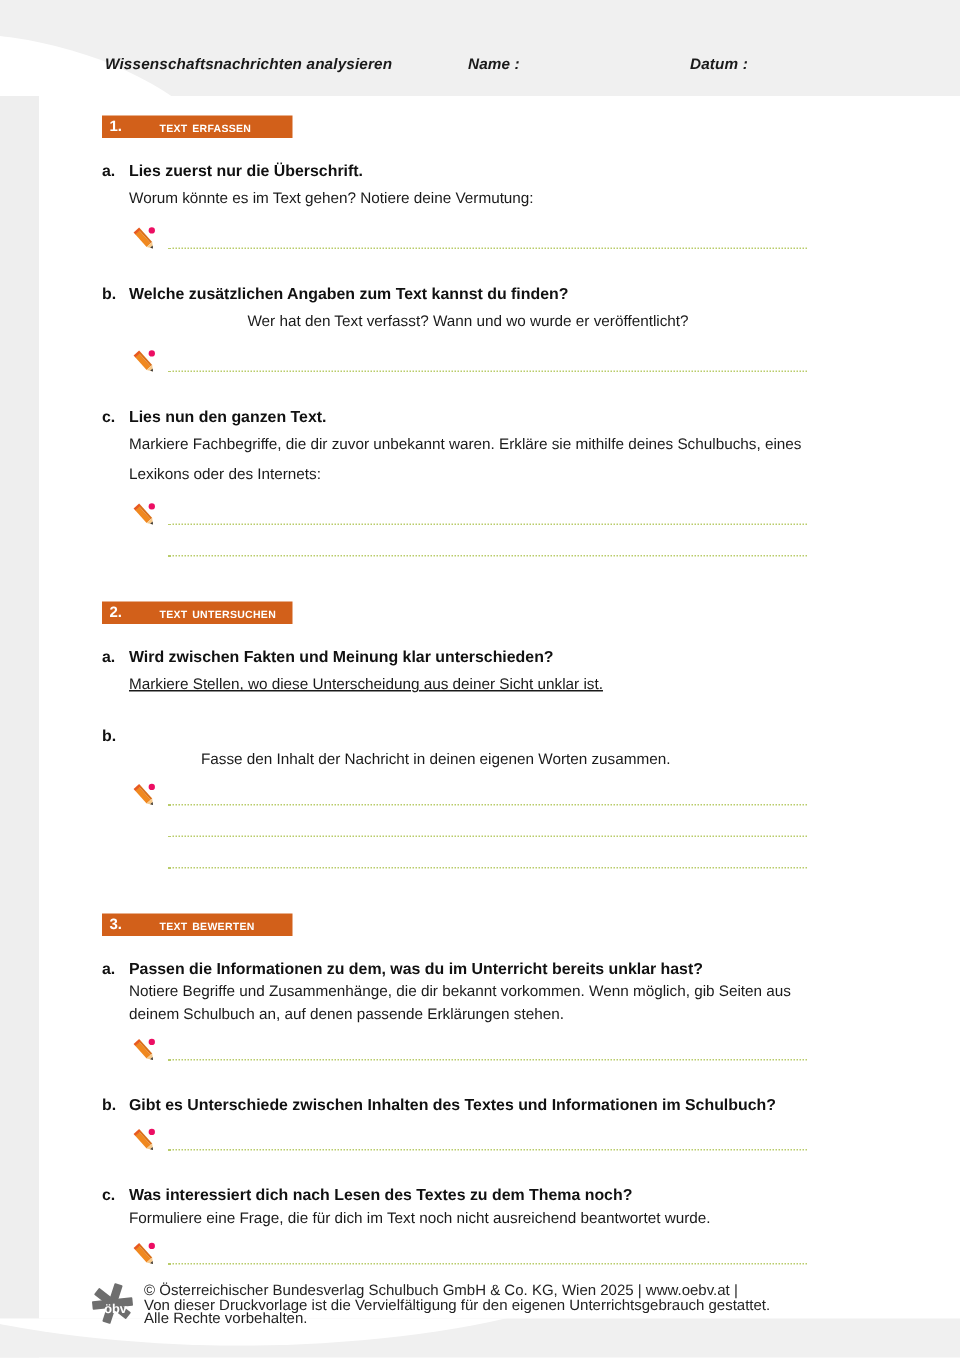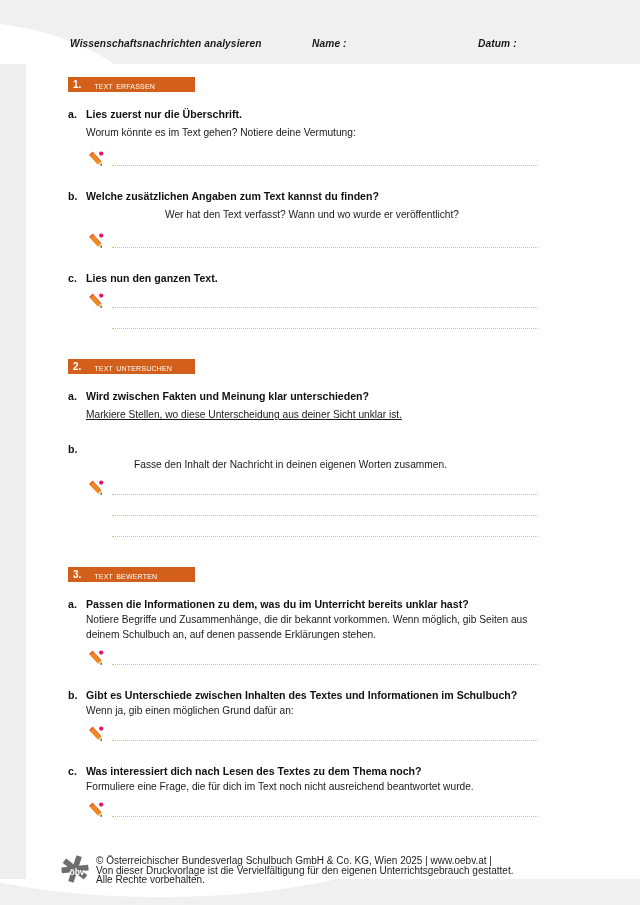--- a/index.html
+++ b/index.html
@@ -70,21 +70,21 @@
     position: absolute;
     font-style: italic;
     font-weight: bold;
     font-size: 10.2px;
     color: #1a1a1a;
     letter-spacing: 0.1px;
     white-space: nowrap;
   }
   .hdr-title { left: 70px; top: 38px; }
   .hdr-name  { left: 312px; top: 38px; }
-  .hdr-date  { left: 478px; top: 38px; }
+  .hdr-date  { left: 460px; top: 38px; }
 
   
   #content {
     position: absolute;
     left: 68px;
     top: 74px;
     width: 470px;
   }
 
   .section { margin-bottom: 0; }
@@ -98,25 +98,26 @@
     padding: 0 9px 0 5px;
     box-sizing: border-box;
     min-width: 127px;
   }
   .sec-num {
     font-weight: bold;
     font-size: 10px;
     margin-right: 13px;
   }
   .sec-title {
-    font-weight: normal;
+    font-weight: bold;
     font-size: 10.5px;
     letter-spacing: 0.2px;
     font-variant: small-caps;
     text-transform: lowercase;
+    margin-left: 12px;
   }
 
   .item { position: relative; }
   .item-row {
     display: flex;
     align-items: flex-start;
   }
   .item-letter {
     flex: 0 0 18px;
     font-weight: bold;
@@ -220,20 +221,21 @@
                   <circle cx="15.2" cy="2.6" r="2.1" fill="#ec0e63"></circle>
                 </svg></span>
               <div class="dots" style="border-top-color: rgb(185, 204, 106);"></div>
             </div>
           </div>
         </div><div class="item" style="margin-top: 17px;">
           <div class="item-row">
             <div class="item-letter">c.</div>
             <div class="item-q">Lies nun den ganzen Text.</div>
           </div>
+          <div class="item-sub loose" style="margin-top: 2px;">Markiere Fachbegriffe, die dir zuvor unbekannt waren. Erkläre sie mithilfe deines Schulbuchs, eines Lexikons oder des Internets:</div>
           <div class="lines" style="margin-top: 8px;">
             <div class="line-row">
               <span class="pencil"><svg width="20" height="18" viewBox="0 0 20 18" aria-hidden="true">
                   <g transform="rotate(-42 10 9)">
                     <rect x="8.2" y="2.2" width="3.6" height="11.4" fill="#f0881f"></rect>
                     <rect x="11.8" y="2.2" width="1.4" height="11.4" fill="#d9701a"></rect>
                     <polygon points="8.2,13.6 13.2,13.6 10.7,17.2" fill="#f6c98b"></polygon>
                     <polygon points="9.6,15.6 11.8,15.6 10.7,17.2" fill="#3a3a3a"></polygon>
                     <rect x="8.2" y="0.6" width="5" height="1.8" fill="#e8591f"></rect>
                   </g>
@@ -304,21 +306,20 @@
                   <circle cx="15.2" cy="2.6" r="2.1" fill="#ec0e63"></circle>
                 </svg></span>
               <div class="dots" style="border-top-color: rgb(185, 204, 106);"></div>
             </div>
           </div>
         </div><div class="item" style="margin-top: 17px;">
           <div class="item-row">
             <div class="item-letter">b.</div>
             <div class="item-q">Gibt es Unterschiede zwischen Inhalten des Textes und Informationen im Schulbuch?</div>
           </div>
-          <div class="item-sub" style="margin-top: 1px;">Wenn ja, gib einen möglichen Grund dafür an:</div>
           <div class="lines" style="margin-top: 8px;">
             <div class="line-row">
               <span class="pencil"><svg width="20" height="18" viewBox="0 0 20 18" aria-hidden="true">
                   <g transform="rotate(-42 10 9)">
                     <rect x="8.2" y="2.2" width="3.6" height="11.4" fill="#f0881f"></rect>
                     <rect x="11.8" y="2.2" width="1.4" height="11.4" fill="#d9701a"></rect>
                     <polygon points="8.2,13.6 13.2,13.6 10.7,17.2" fill="#f6c98b"></polygon>
                     <polygon points="9.6,15.6 11.8,15.6 10.7,17.2" fill="#3a3a3a"></polygon>
                     <rect x="8.2" y="0.6" width="5" height="1.8" fill="#e8591f"></rect>
                   </g>

